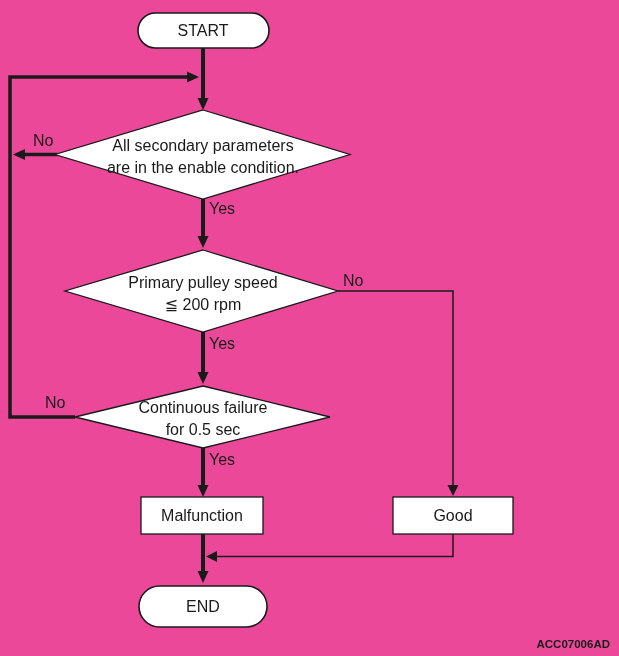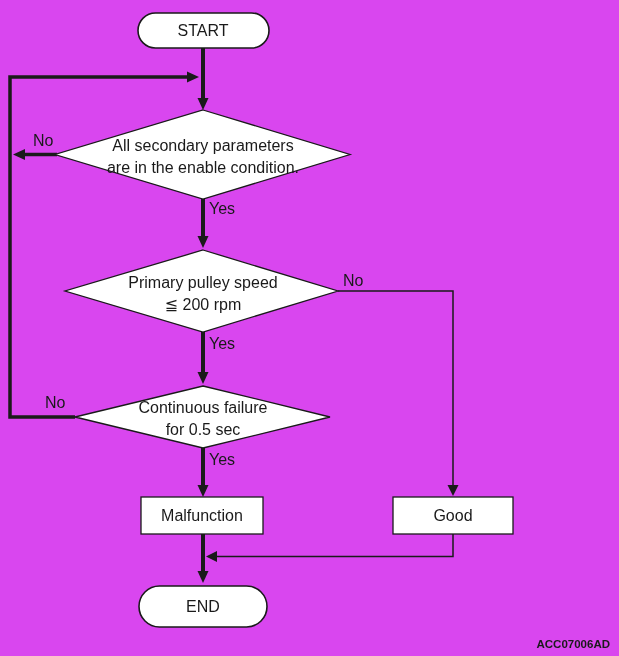--- a/index.html
+++ b/index.html
@@ -4,21 +4,21 @@
 <style>
   html, body {
     margin: 0;
     padding: 0;
     background: #ffffff;
   }
   .page {
     position: relative;
     width: 619px;
     height: 656px;
-    background: #d946ef;
+    background: #ec4899;
     overflow: hidden;
   }
   svg {
     display: block;
   }
   .node-text {
     font-family: "Liberation Sans", sans-serif;
     font-size: 16px;
     fill: #1a1a1a;
   }

